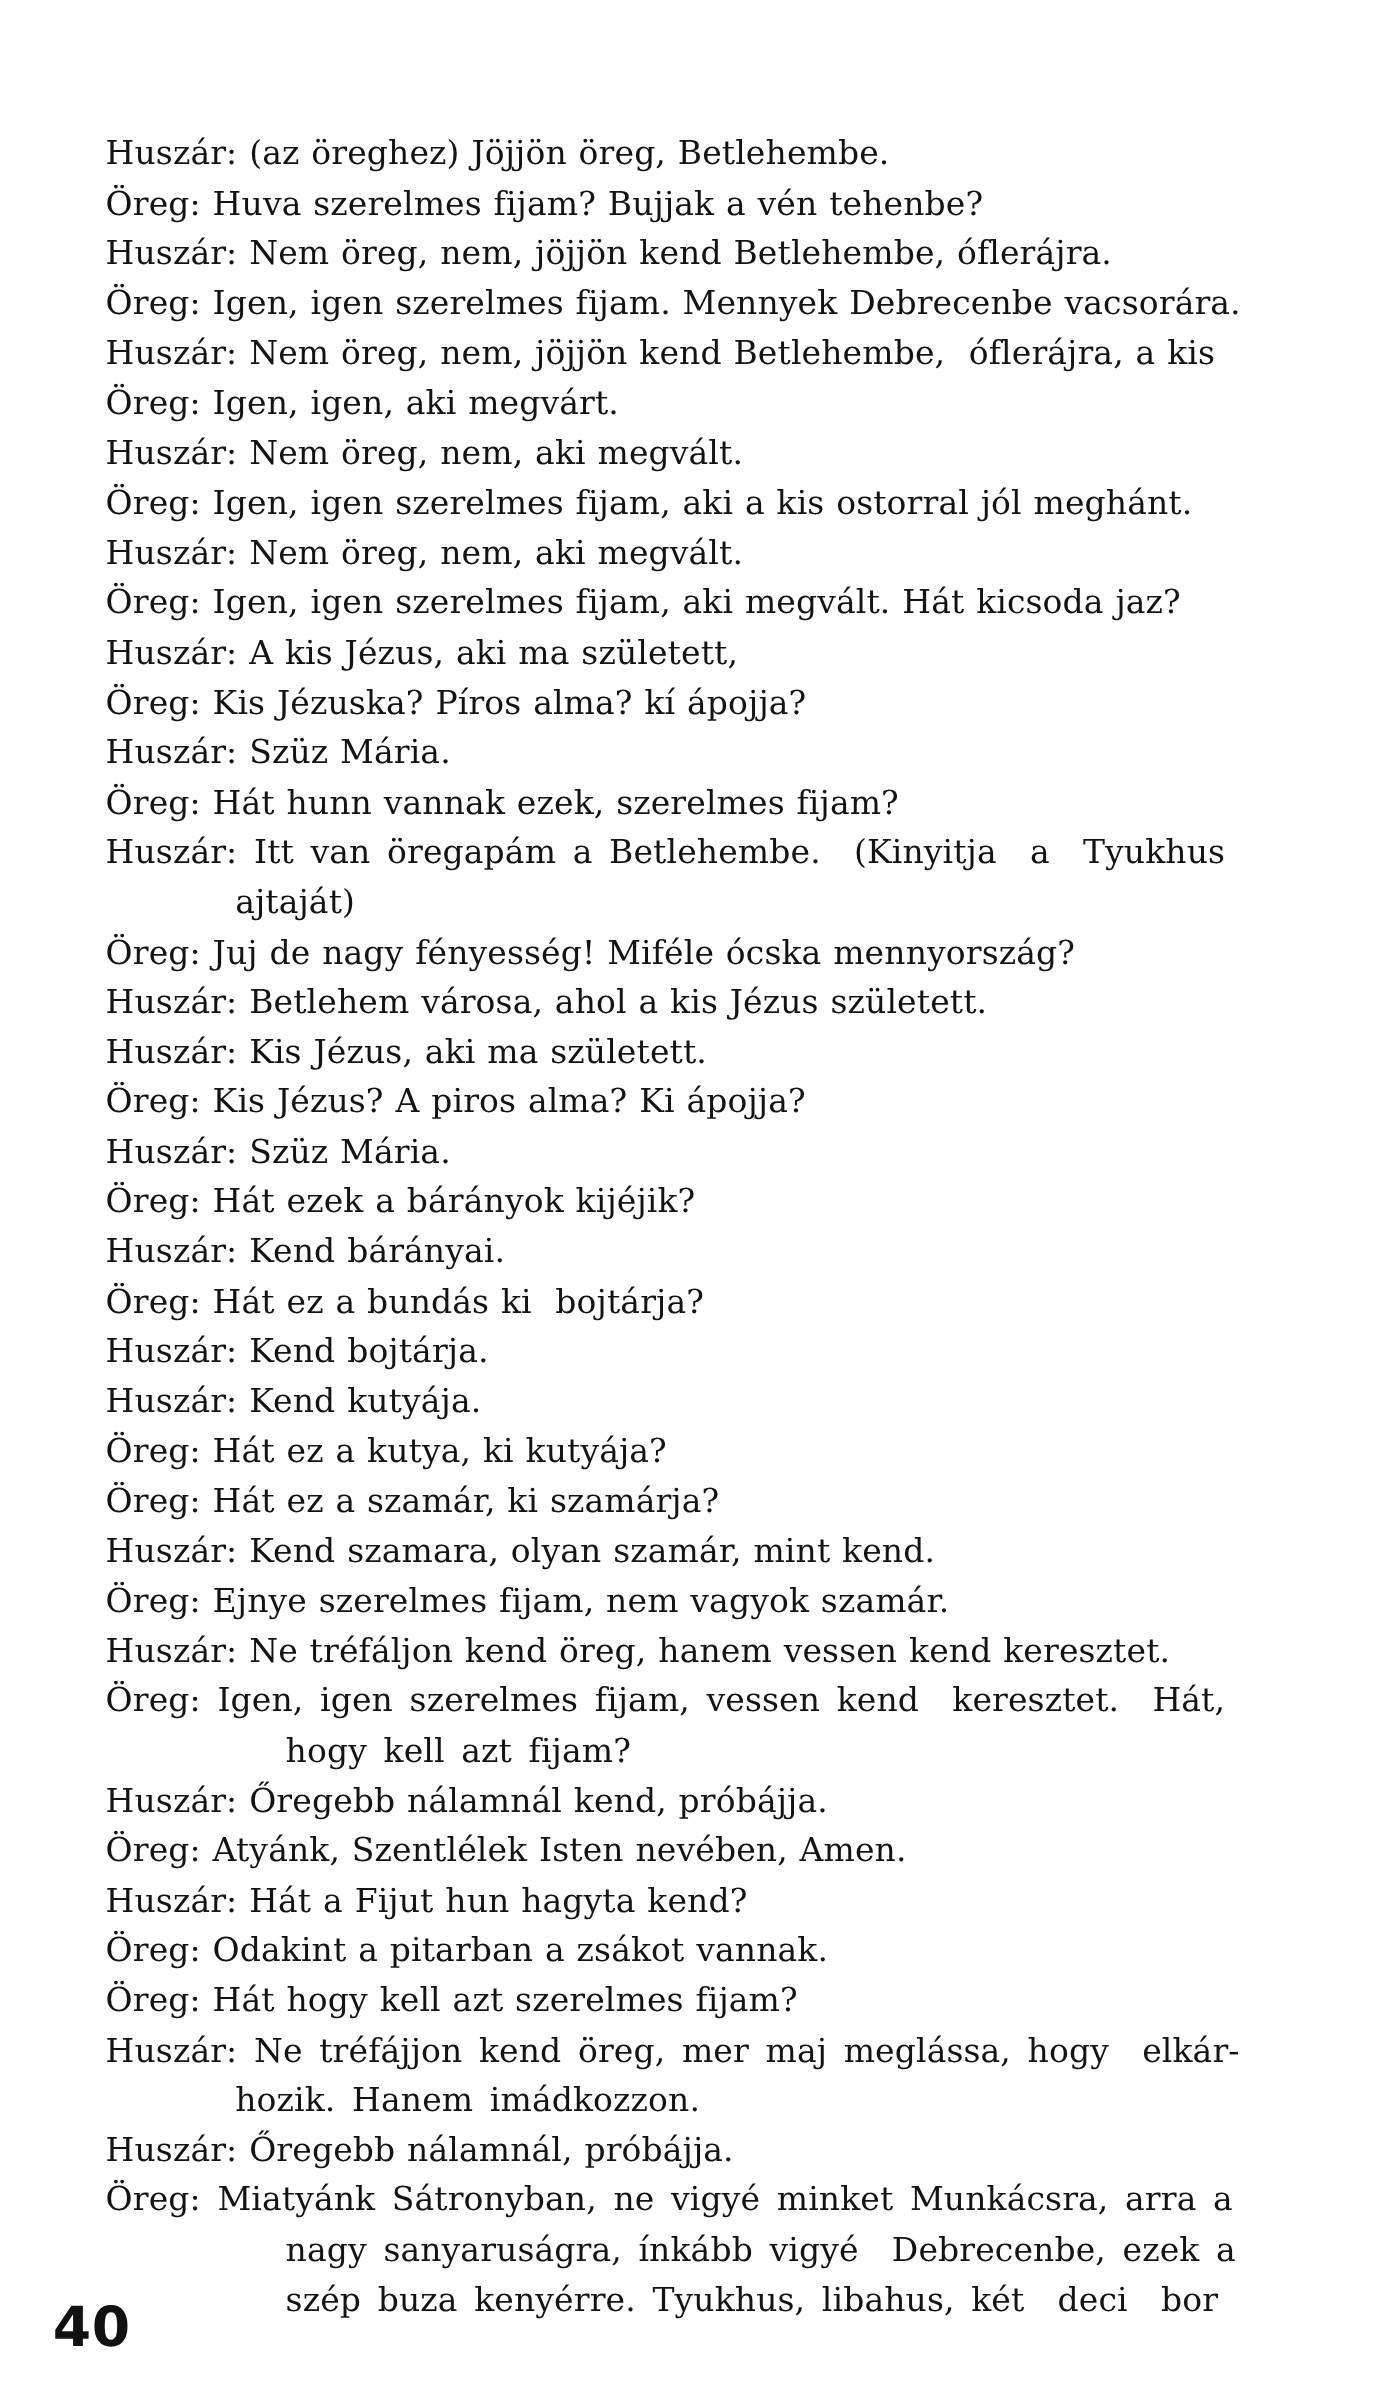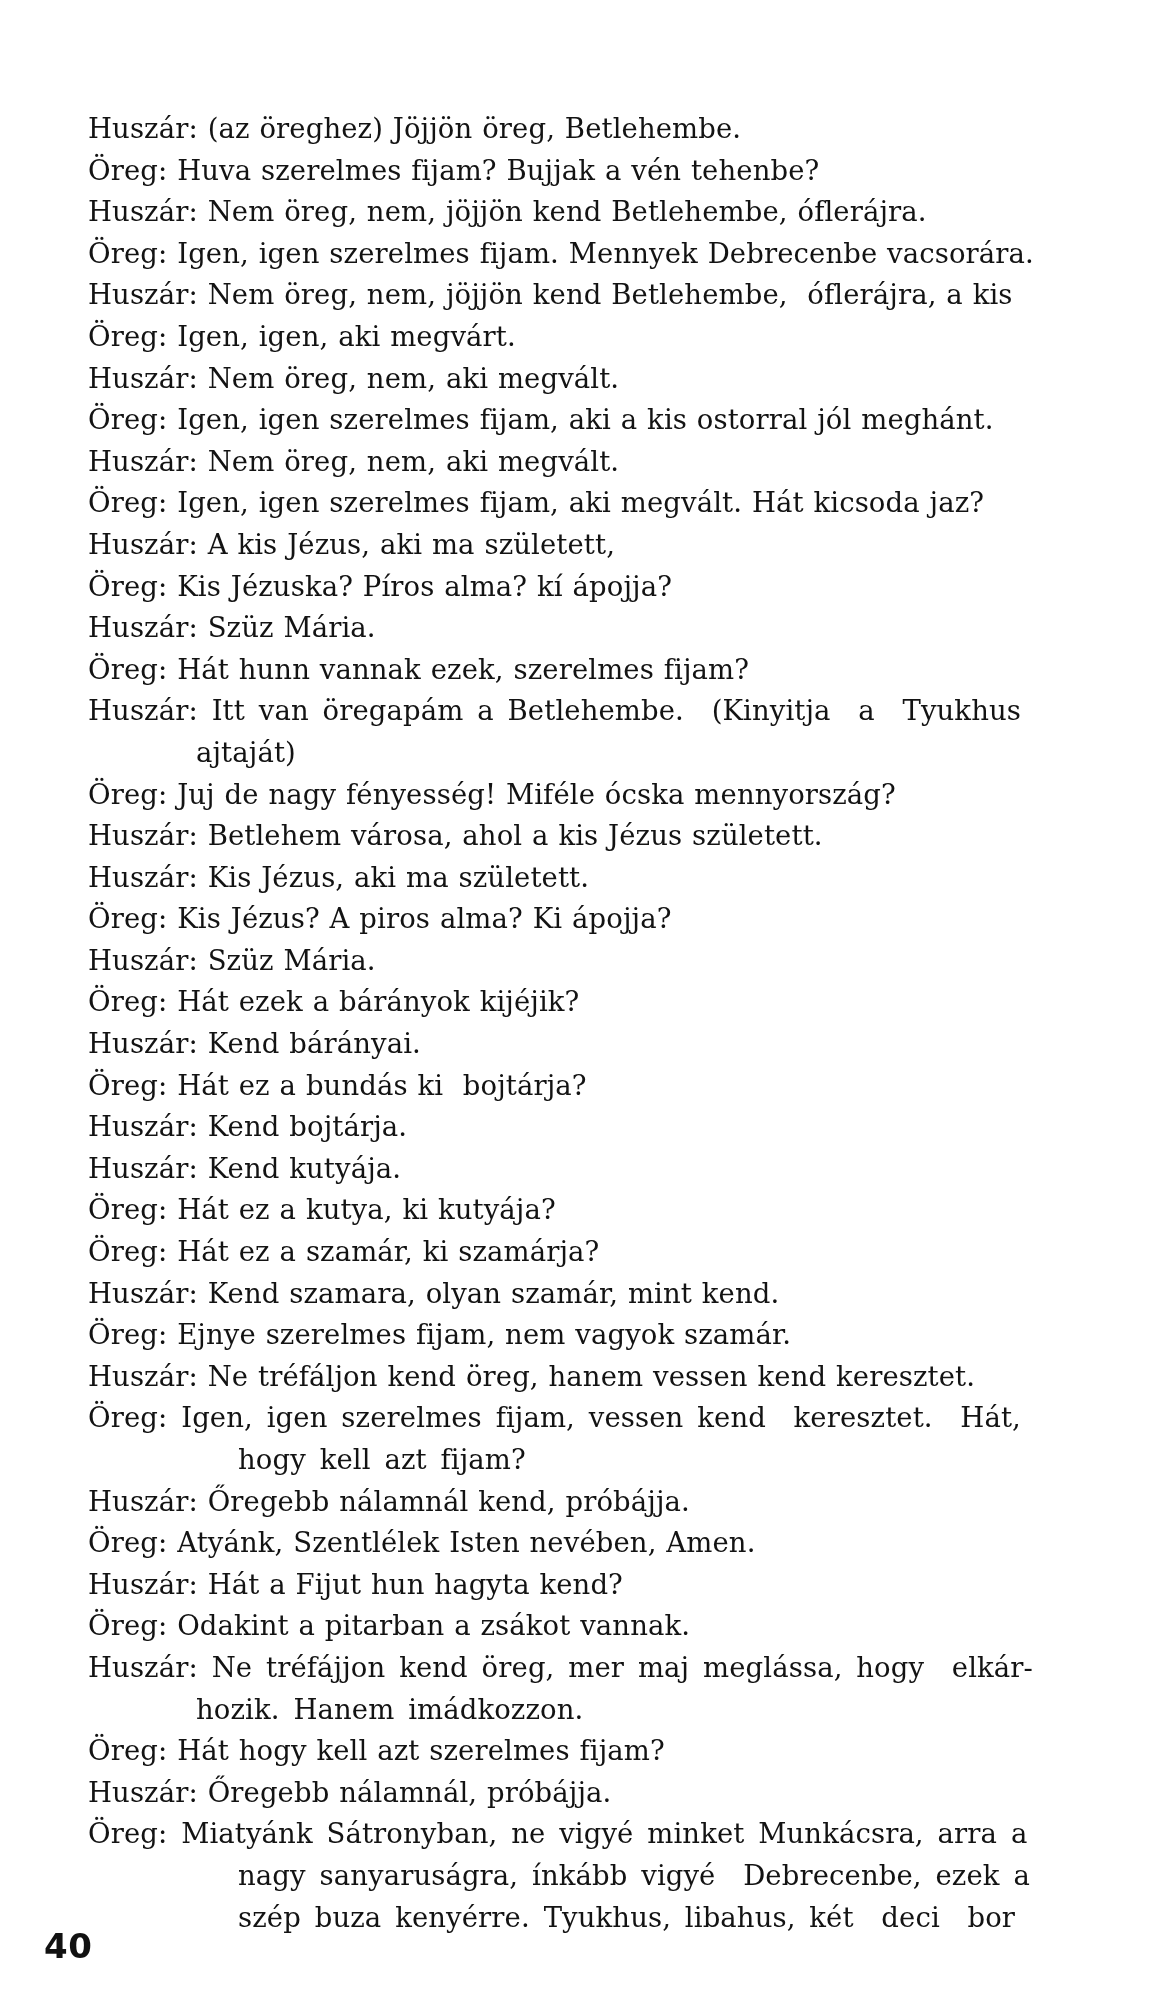--- a/index.html
+++ b/index.html
@@ -48,21 +48,21 @@
   }
   .line .cont.ind3 {
     padding-left: 150px;
   }
   #folio {
     position: absolute;
     left: 44px;
     bottom: 34px;
     font-family: "DejaVu Sans", sans-serif;
     font-weight: bold;
-    font-size: 34px;
+    font-size: 46px;
     color: #111;
     letter-spacing: 0.5px;
   }
 </style>
 </head>
 <body>
 
 <div id="page">
   <div class="dialogue">
     <div class="line"><span>Huszár: (az öreghez) Jöjjön öreg, Betlehembe.</span></div>
@@ -93,21 +93,21 @@
     <div class="line"><span>Öreg: Hát ez a kutya, ki kutyája?</span></div>
     <div class="line"><span>Öreg: Hát ez a szamár, ki szamárja?</span></div>
     <div class="line"><span>Huszár: Kend szamara, olyan szamár, mint kend.</span></div>
     <div class="line"><span>Öreg: Ejnye szerelmes fijam, nem vagyok szamár.</span></div>
     <div class="line"><span>Huszár: Ne tréfáljon kend öreg, hanem vessen kend keresztet.</span></div>
     <div class="line spaced"><span>Öreg: Igen, igen szerelmes fijam, vessen kend  keresztet.  Hát,</span><span class="cont ind3">hogy kell azt fijam?</span></div>
     <div class="line"><span>Huszár: Őregebb nálamnál kend, próbájja.</span></div>
     <div class="line"><span>Öreg: Atyánk, Szentlélek Isten nevében, Amen.</span></div>
     <div class="line"><span>Huszár: Hát a Fijut hun hagyta kend?</span></div>
     <div class="line"><span>Öreg: Odakint a pitarban a zsákot vannak.</span></div>
+    <div class="line"><span>Öreg: Hát hogy kell azt szerelmes fijam?</span></div>
     <div class="line spaced"><span>Huszár: Ne tréfájjon kend öreg, mer maj meglássa, hogy  elkár-</span><span class="cont ind2">hozik. Hanem imádkozzon.</span></div>
-    <div class="line"><span>Öreg: Hát hogy kell azt szerelmes fijam?</span></div>
     <div class="line"><span>Huszár: Őregebb nálamnál, próbájja.</span></div>
     <div class="line spaced"><span>Öreg: Miatyánk Sátronyban, ne vigyé minket Munkácsra, arra a</span><span class="cont ind3">nagy sanyaruságra, ínkább vigyé  Debrecenbe, ezek a</span></div>
     <div class="line spaced"><span class="cont ind3">szép buza kenyérre. Tyukhus, libahus, két  deci  bor</span></div>
   </div>
 </div>
 
 <div id="folio">40</div>
 
 </body></html>

